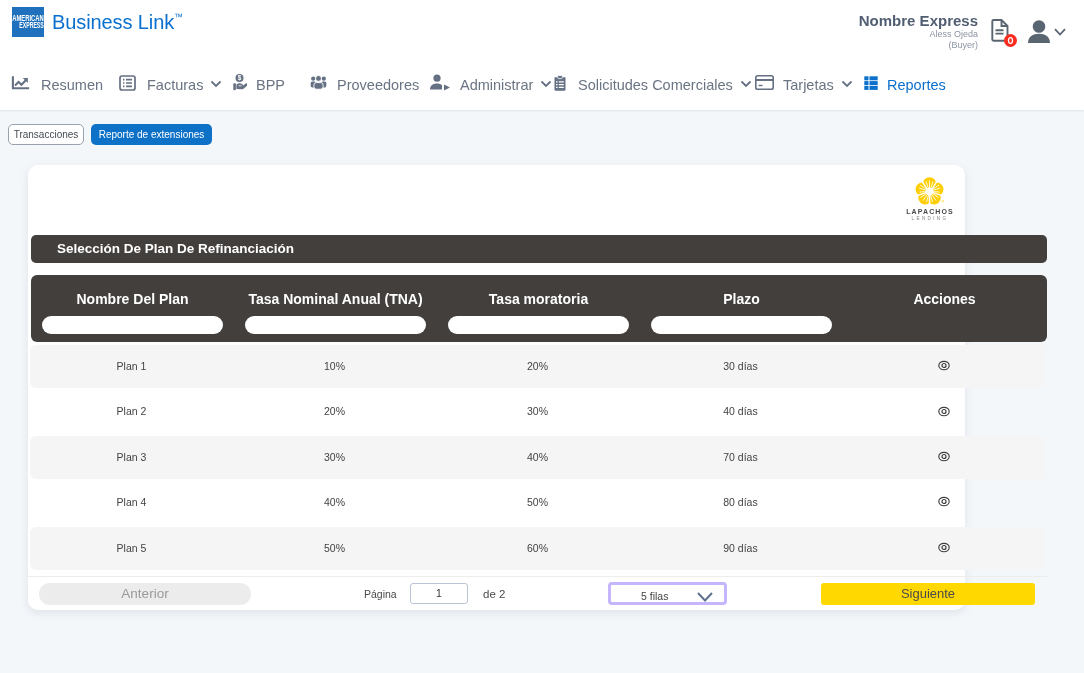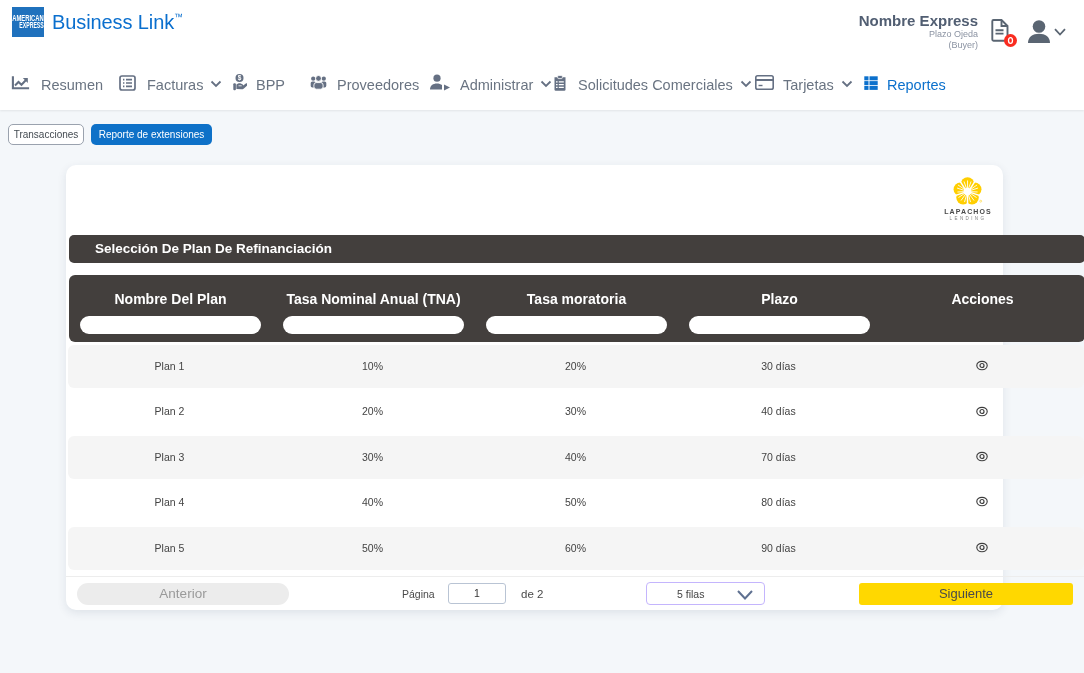--- a/index.html
+++ b/index.html
@@ -13,55 +13,55 @@
 .acct .s { font-size:9px; color:#8b93a2; line-height:11px; }
 nav { position:absolute; left:0; top:70px; width:876px; height:30px;text-decoration:underline; }
 .ni { position:absolute; top:0; height:28px; display:flex; align-items:center; color:#6a7482; font-size:14.5px; white-space:nowrap; }
 .ni svg { display:block; }
 .ni svg.ico { position:relative; top:-1.5px; }
 .ni .lt { position:relative; top:1px; }
 .chev { margin-left:7px; }
 .tabs { position:absolute; left:0; top:110px; width:1084px; }
 .tab1 { position:absolute; left:8px; top:14px; width:76px; height:21px; background:#fff; border:1px solid #9aa2ae; border-radius:5px; font-size:10px; color:#444b52; text-align:center; line-height:19px; }
 .tab2 { position:absolute; left:91px; top:14px; width:121px; height:21px; background:#0e71c8; border-radius:5px; font-size:10px; color:#fff; text-align:center; line-height:21px; }
-.card { position:absolute; left:28px; top:165px; width:937px; height:445px; background:#fff; border-radius:10px; box-shadow:0 3px 10px rgba(30,50,80,0.10);margin-left:38px; }
+.card { position:absolute; left:28px; top:165px; width:937px; height:445px; background:#fff; border-radius:10px; box-shadow:0 3px 10px rgba(30,50,80,0.10); }
 .lap { position:absolute; right:5px; top:11px; width:60px; text-align:center; }
 .lap .l1 { font-size:7px; font-weight:bold; color:#4a4a4a; letter-spacing:1.1px; margin-top:1px;}
 .lap .l2 { font-size:4.5px; color:#808080; letter-spacing:2.4px; margin-top:1px;}
 .tbar { position:absolute; left:3px; top:70px; width:1016px; height:28px; background:#433f3d; border-radius:5px; color:#fff; font-size:13.5px; font-weight:bold; line-height:28px; padding-left:26px; }
 .thead { position:absolute; left:3px; top:110px; width:1016px; height:67px; background:#433f3d; border-radius:6px; }
 .col { position:absolute; top:0; width:203px; height:67px; text-align:center; }
 .col .lbl { margin-top:16px; color:#fff; font-size:14px; font-weight:bold; }
 .col .inp { position:absolute; left:11px; top:41px; width:181px; height:18px; background:#fff; border-radius:9px; }
 .rows { position:absolute; left:2px; top:180px; width:1017px; }
 .row { position:absolute; left:0; width:1016px; height:43px; border-radius:6px; }
 .row.g { background:#f5f5f5; }
 .cell { position:absolute; top:0; width:203px; height:43px; text-align:center; line-height:43px; font-size:10.5px; color:#434343; }
 .pgn { position:absolute; left:0px; top:411px; width:1021px; height:34px; border-top:1px solid #ededed; }
 .ant { position:absolute; left:11px; top:6px; width:212px; height:22px; background:#ececec; border-radius:11px; text-align:center; line-height:22px; font-size:13.5px; color:#9a9a9a; }
 .plbl { position:absolute; left:336px; top:11px; font-size:10.5px; color:#4a4a4a; }
 .pinp { position:absolute; left:382px; top:6px; width:58px; height:21px; border:1px solid #b9c4d4; border-radius:3px; background:#fff; text-align:center; line-height:19px; font-size:10.5px; color:#333; }
 .pde { position:absolute; left:455px; top:10.5px; font-size:11.5px; color:#4a4a4a; }
-.psel { position:absolute; left:580px; top:5px; width:119px; height:23px; border:1px solid #c4b5fd; border-radius:4px; background:#fff; }
+.psel { position:absolute; left:580px; top:5px; width:119px; height:23px; border:3px solid #c4b5fd; border-radius:4px; background:#fff; }
 .psel .tx { position:absolute; left:30px; top:5px; font-size:10.5px; color:#444; }
 .psel svg { position:absolute; right:10px; top:6px; }
 .sig { position:absolute; left:793px; top:6px; width:214px; height:22px; background:#ffd800; border-radius:3px; text-align:center; line-height:22px; font-size:13px; color:#4a4a4a; }
 </style>
 </head>
 <body>
 <div class="hdr">
   <svg class="amexsq" width="32" height="30" viewBox="0 0 32 30">
     <rect width="32" height="30" fill="#1f71bd"></rect>
     <text x="0.2" y="14" font-size="8.4" font-weight="bold" fill="#fff" textLength="31.6" lengthAdjust="spacingAndGlyphs" font-family="Liberation Sans, sans-serif">AMERICAN</text>
     <text x="7.3" y="21.4" font-size="8.4" font-weight="bold" fill="#fff" textLength="24.5" lengthAdjust="spacingAndGlyphs" font-family="Liberation Sans, sans-serif">EXPRESS</text>
   </svg>
   <div class="bl">Business Link<sup>™</sup></div>
   <div class="acct">
     <div class="n">Nombre Express</div>
-    <div class="s">Plazo Ojeda</div>
+    <div class="s">Aless Ojeda</div>
     <div class="s">(Buyer)</div>
   </div>
   <div id="docicon" style="position:absolute; left:991px; top:19px;">
     <svg width="18" height="23" viewBox="0 0 18 23">
       <path d="M2.5 1 h8 l6 6 v13.5 a1.2 1.2 0 0 1 -1.2 1.2 h-12.8 a1.2 1.2 0 0 1 -1.2 -1.2 v-18.3 a1.2 1.2 0 0 1 1.2 -1.2 z" fill="none" stroke="#5a6572" stroke-width="1.9"></path>
       <path d="M10.5 1 v6 h6" fill="none" stroke="#5a6572" stroke-width="1.9"></path>
       <path d="M4.5 11.2 h8 M4.5 14.6 h8" stroke="#5a6572" stroke-width="1.9"></path>
     </svg>
     <svg style="position:absolute; left:13px; top:14.5px;" width="13" height="13" viewBox="0 0 13 13">
       <circle cx="6.5" cy="6.5" r="6.5" fill="#f92c20"></circle>

